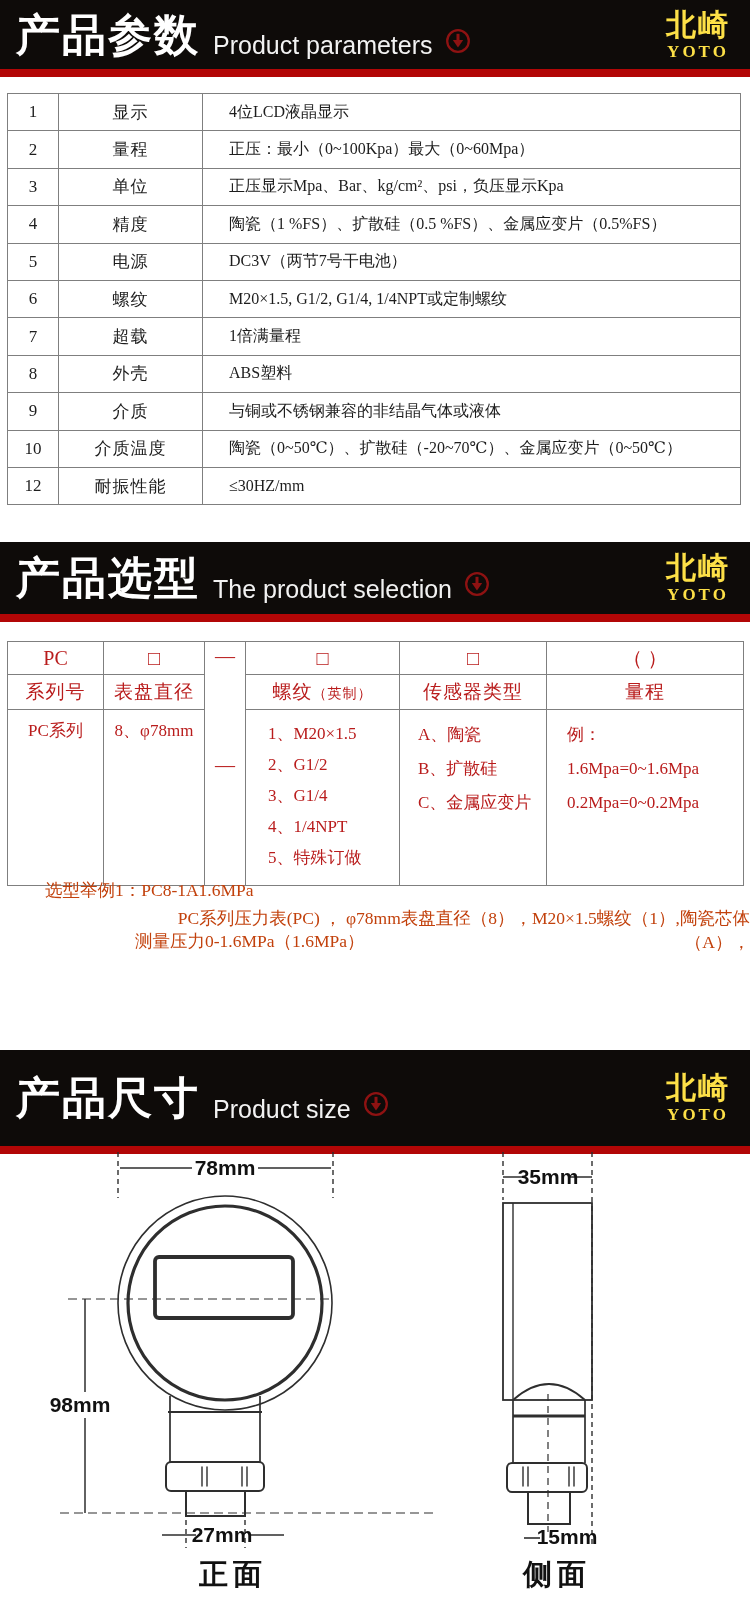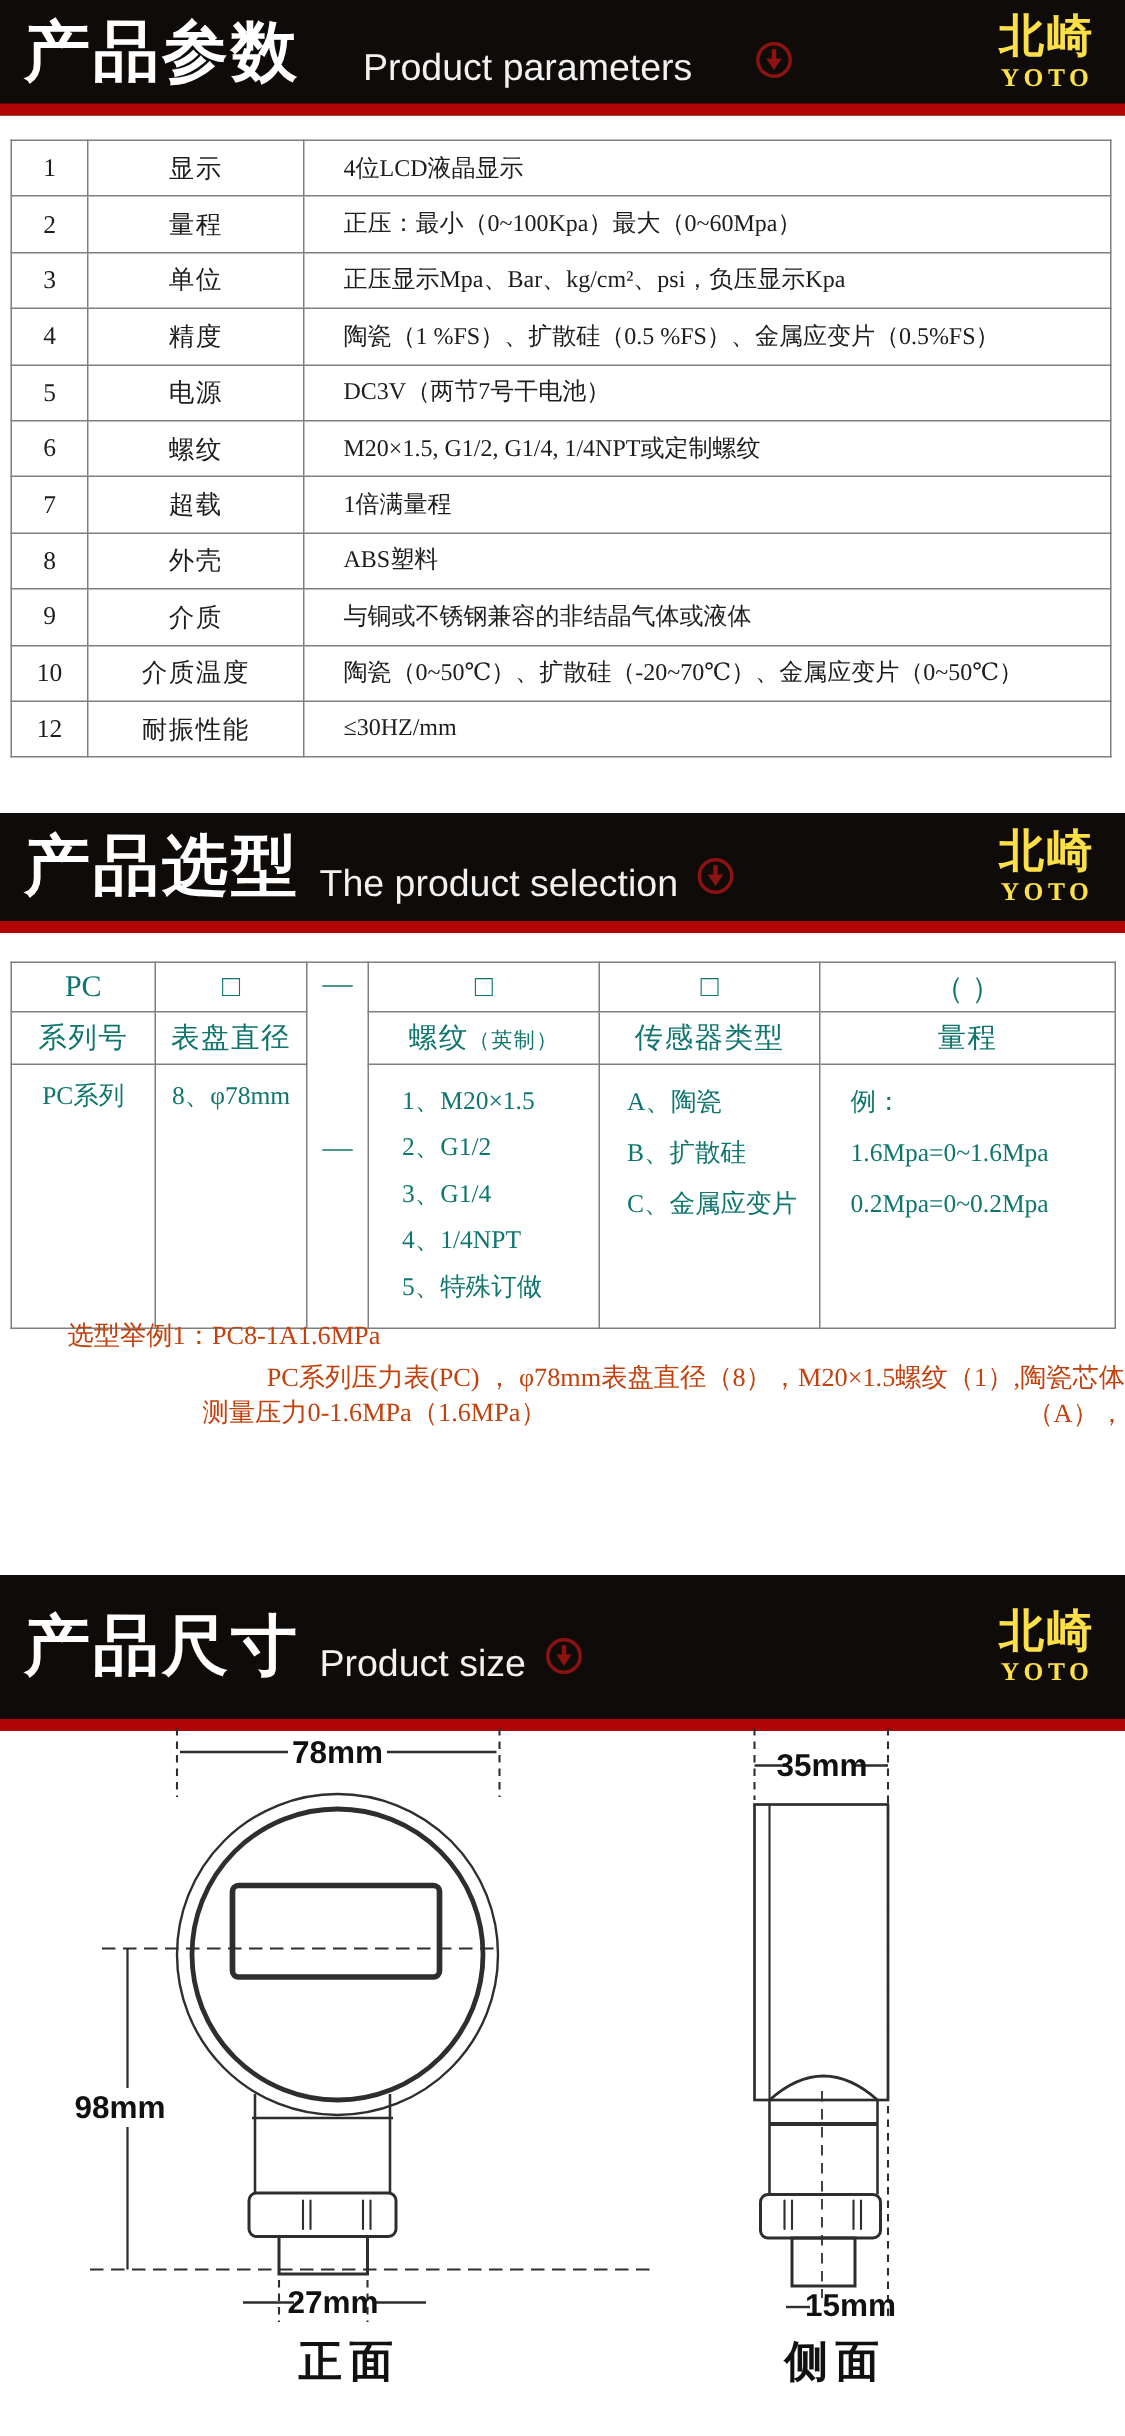--- a/index.html
+++ b/index.html
@@ -41,21 +41,21 @@
     font-size:16px;color:#1d1d1d;
   }
   #params td{border:1.6px solid #7f7f7f;height:34.4px;}
   #params td.no{text-align:center;font-size:17px;}
   #params td.nm{text-align:center;font-size:17px;letter-spacing:1px;}
   #params td.val{padding-left:26px;}
   
   #sel{
     position:absolute;left:7px;top:641px;width:736px;
     font-family:"Liberation Serif","DejaVu Serif",serif;
-    color:#0f766e;
+    color:#b91c1c;
   }
   #sel td{border:1.6px solid #7f7f7f;text-align:center;}
   #sel tr.r1 td{height:30px;font-size:20px;}
   #sel tr.r2 td{height:32px;font-size:19px;letter-spacing:1px;}
   #sel tr.r3 td{height:165px;vertical-align:top;font-size:17px;text-align:center;}
   #sel td.dashcell{position:relative;font-size:20px;}
   #sel td.dashcell .d1{position:absolute;left:0;right:0;top:3px;}
   #sel td.dashcell .d2{position:absolute;left:0;right:0;top:112px;}
   #sel .sub{font-size:14px;}
   #sel tr.r3 td.cen{padding-top:9px;}
@@ -74,21 +74,21 @@
   svg text{
     font-family:"Liberation Sans","DejaVu Sans",sans-serif;
     font-weight:700;fill:#111;
   }
   svg .dim{font-size:21px;}
   svg .viewlabel{font-size:29px;letter-spacing:5px;}
 </style>
 </head>
 <body>
 
-<div class="band" style="top:0;height:77px;gap:29px;">
+<div class="band" style="top:0;height:77px;">
   <span class="cn">产品参数</span>
   <span class="en">Product parameters</span>
   <span class="arrow-wrap">
     <svg width="26" height="26" viewBox="0 0 26 26">
       <circle cx="13" cy="13" r="10.8" fill="none" stroke="#8e1212" stroke-width="2.3"></circle>
       <rect x="11.5" y="5.8" width="3" height="7" fill="#8e1212"></rect>
       <path d="M7.8 12 L18.2 12 L13 19.6 Z" fill="#8e1212"></path>
     </svg>
   </span>
   <span class="brand">

